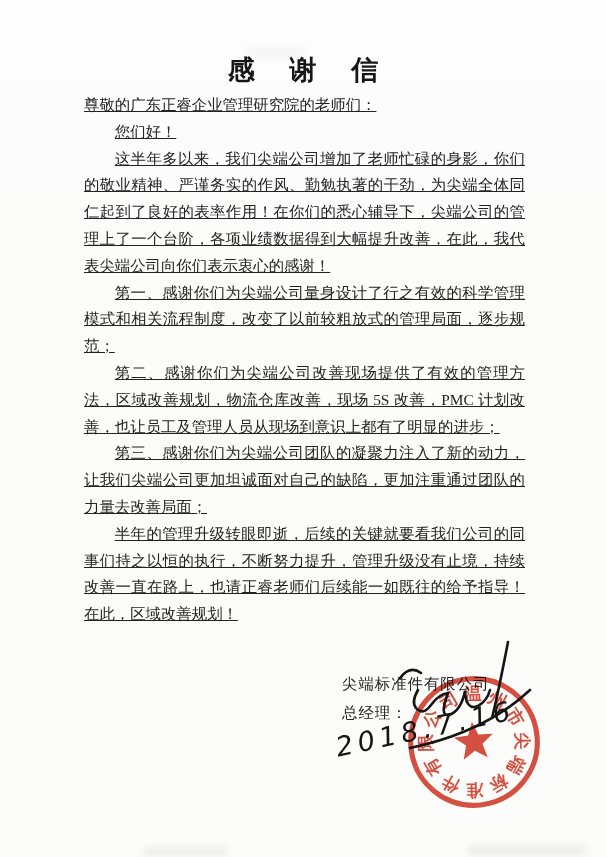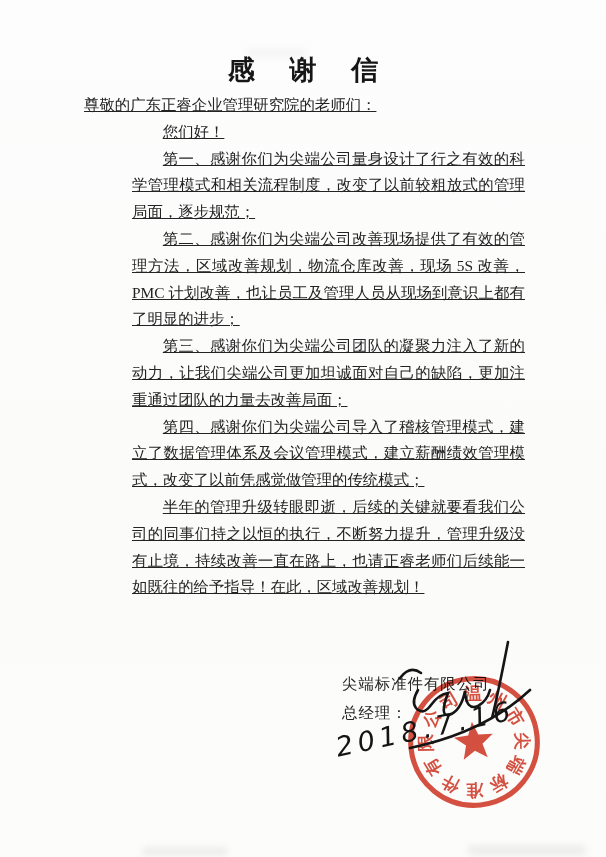--- a/index.html
+++ b/index.html
@@ -14,21 +14,21 @@
     text-align:center; font-size:27px; font-weight:bold;
     letter-spacing:14px; text-indent:14px; color:#161616;
   }
   .letter-body {
     position:absolute; left:84px; top:92px; width:441px;
     font-size:15.4px; line-height:26.8px; text-align:justify;
     color:#232323;
     text-decoration:underline;
   }
   .letter-body p { margin:0; }
-  .letter-body p.indent { text-indent:2em;margin-left:48px; }
+  .letter-body p.indent { text-indent:2em; }
   .sig-block {
     position:absolute; left:342px; top:670px;
     font-size:15.4px; line-height:28.5px; color:#242424;
     letter-spacing:1px; white-space:nowrap;
   }
   .seal {
     position:absolute; left:400px; top:668px; width:148px; height:148px;
     transform:rotate(-6deg); opacity:0.88;
     mix-blend-mode:multiply; pointer-events:none;
   }
@@ -61,24 +61,24 @@
 </head>
 <body>
 
 <div class="page">
 
   <div class="title">感 谢 信</div>
 
   <div class="letter-body">
     <p>尊敬的广东正睿企业管理研究院的老师们：</p>
     <p class="indent">您们好！</p>
+    <p class="indent">这半年多以来，我们尖端公司增加了老师忙碌的身影，你们的敬业精神、严谨务实的作风、勤勉执著的干劲，为尖端全体同仁起到了良好的表率作用！在你们的悉心辅导下，尖端公司的管理上了一个台阶，各项业绩数据得到大幅提升改善，在此，我代表尖端公司向你们表示衷心的感谢！</p>
     <p class="indent">第一、感谢你们为尖端公司量身设计了行之有效的科学管理模式和相关流程制度，改变了以前较粗放式的管理局面，逐步规范；</p>
     <p class="indent">第二、感谢你们为尖端公司改善现场提供了有效的管理方法，区域改善规划，物流仓库改善，现场 5S 改善，PMC 计划改善，也让员工及管理人员从现场到意识上都有了明显的进步；</p>
     <p class="indent">第三、感谢你们为尖端公司团队的凝聚力注入了新的动力，让我们尖端公司更加坦诚面对自己的缺陷，更加注重通过团队的力量去改善局面；</p>
-    <p class="indent">第四、感谢你们为尖端公司导入了稽核管理模式，建立了数据管理体系及会议管理模式，建立薪酬绩效管理模式，改变了以前凭感觉做管理的传统模式；</p>
     <p class="indent">半年的管理升级转眼即逝，后续的关键就要看我们公司的同事们持之以恒的执行，不断努力提升，管理升级没有止境，持续改善一直在路上，也请正睿老师们后续能一如既往的给予指导！在此，区域改善规划！</p>
   </div>
 
   <div class="sig-block">
     <div>尖端标准件有限公司</div>
     <div>总经理：</div>
   </div>
 
   <svg class="seal" viewBox="0 0 145 145" style="color: rgb(210, 57, 40);">
     <circle class="seal-ring" cx="72.5" cy="72.5" r="62"></circle>

